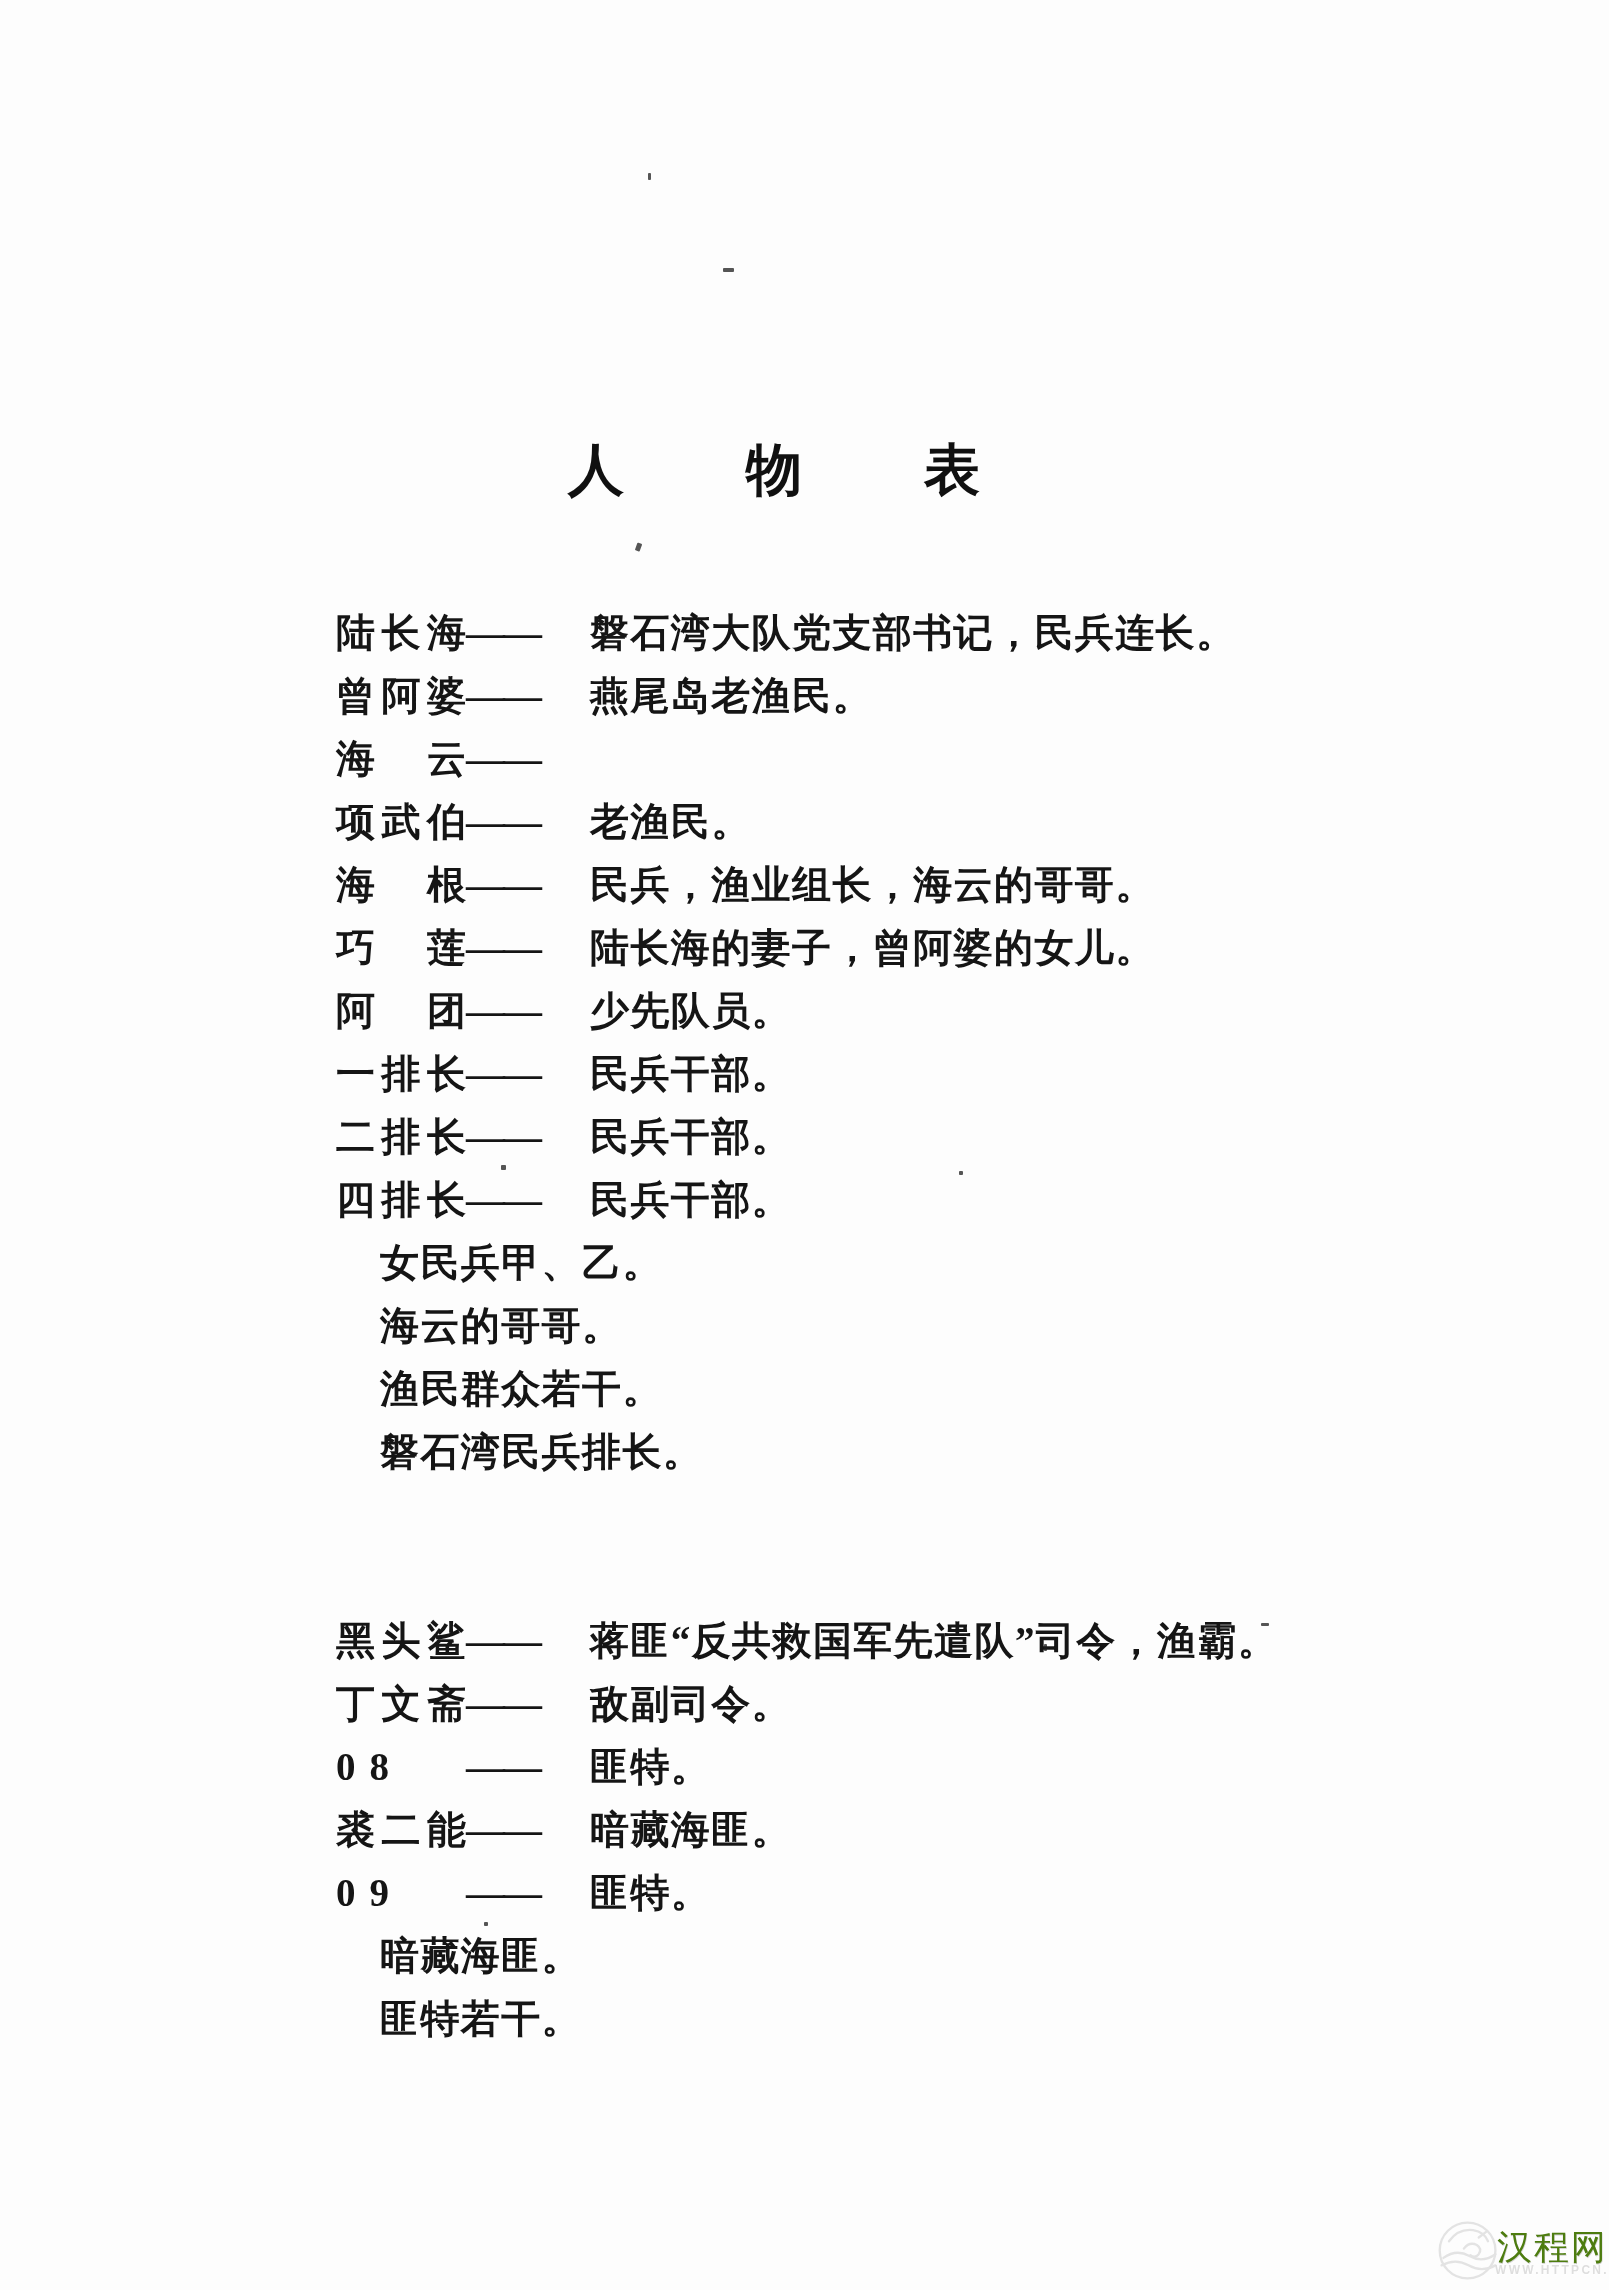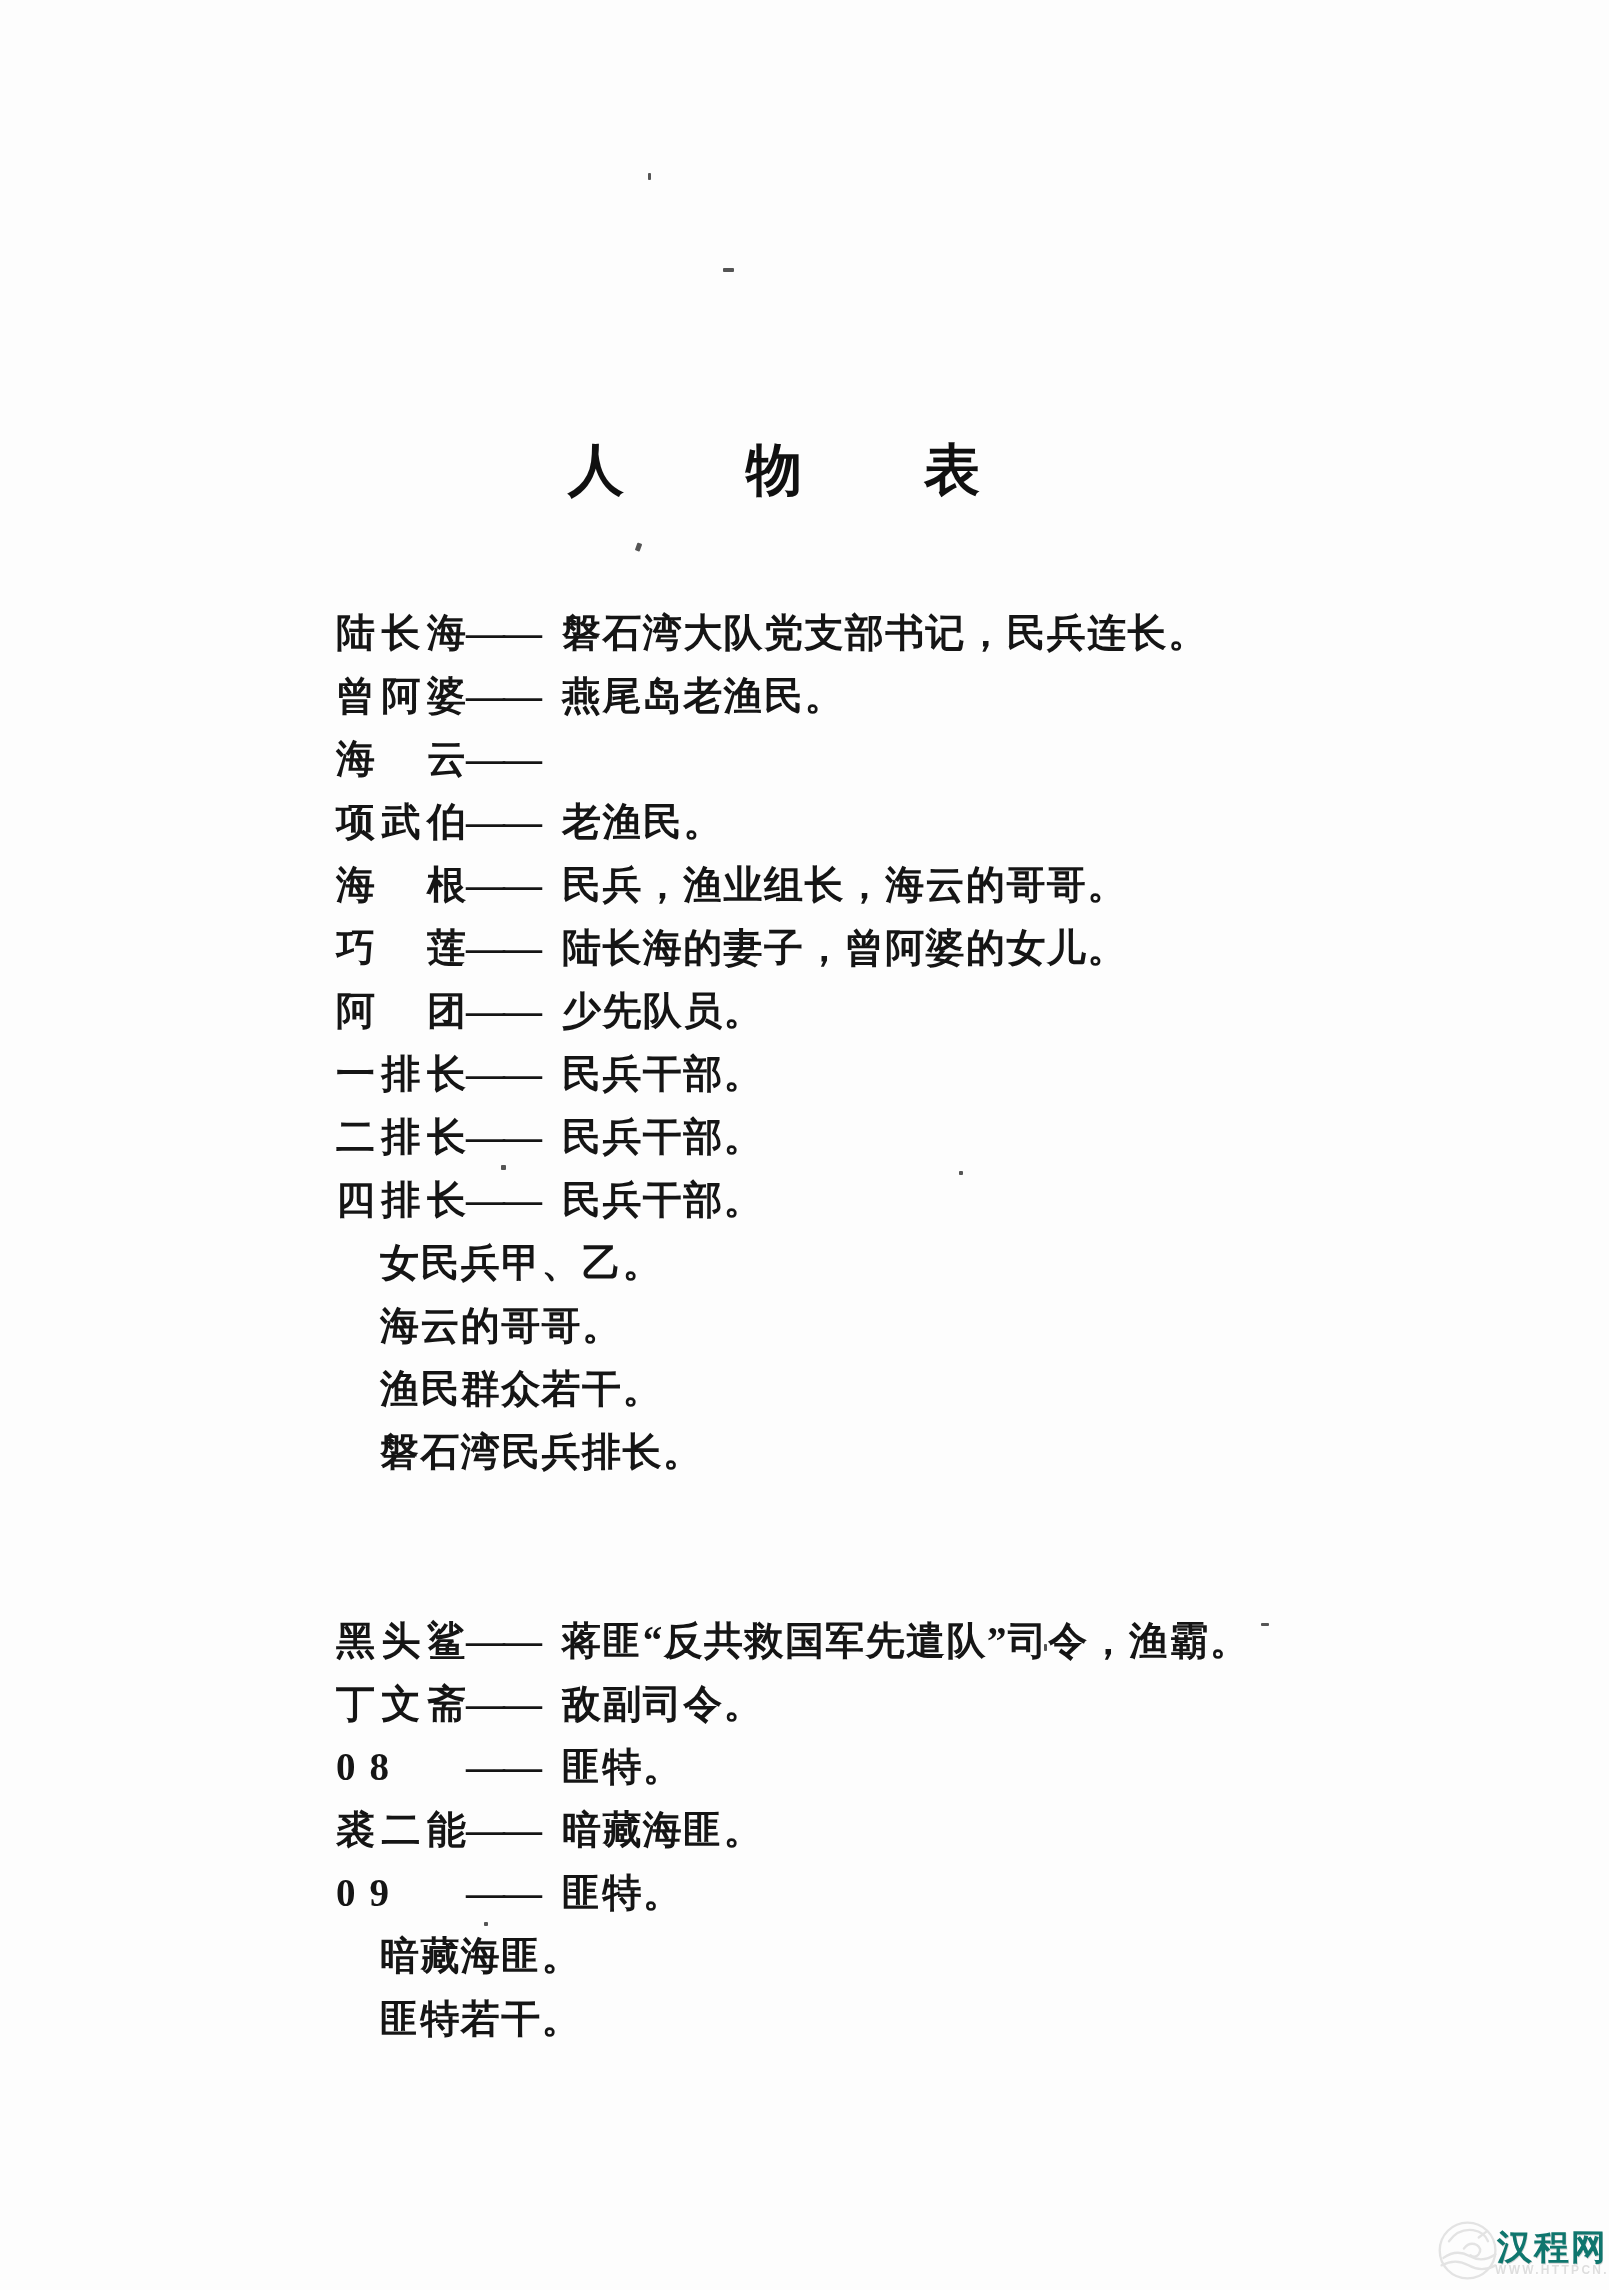--- a/index.html
+++ b/index.html
@@ -54,21 +54,21 @@
     display:inline-block;
     letter-spacing:14px;
   }
   .nm span{display:inline-block;}
   .dash{
     width:96px;
     flex:none;
     letter-spacing:-1.9px;
     overflow:visible;
   }
-  .ds{flex:none;}
+  .ds{flex:none;margin-left:28px;}
   .plain{display:block;margin-left:44px;}
   
   .speck{
     position:absolute;
     background:#1c1c1c;
     opacity:.75;
     border-radius:0.9px;
   }
   
   .watermark{
@@ -81,23 +81,23 @@
   .wm-logo{
     position:absolute;
     left:0;
     top:3.7px;
   }
   .wm-name{
     position:absolute;
     left:61px;
     top:11px;
     font-size:35px;
-    font-weight:bold;
+    font-weight:normal;
     letter-spacing:1.9px;
-    color:#0f766e;
+    color:#4d7c0f;
     text-shadow:0.5px 0.5px 0 #d2d2d2, -0.5px -0.5px 0 #ffffff;
   }
   .wm-url{
     position:absolute;
     left:59px;
     top:50px;
     font-size:12px;
     font-weight:bold;
     letter-spacing:2.3px;
     font-family:"Liberation Sans","DejaVu Sans",sans-serif;

